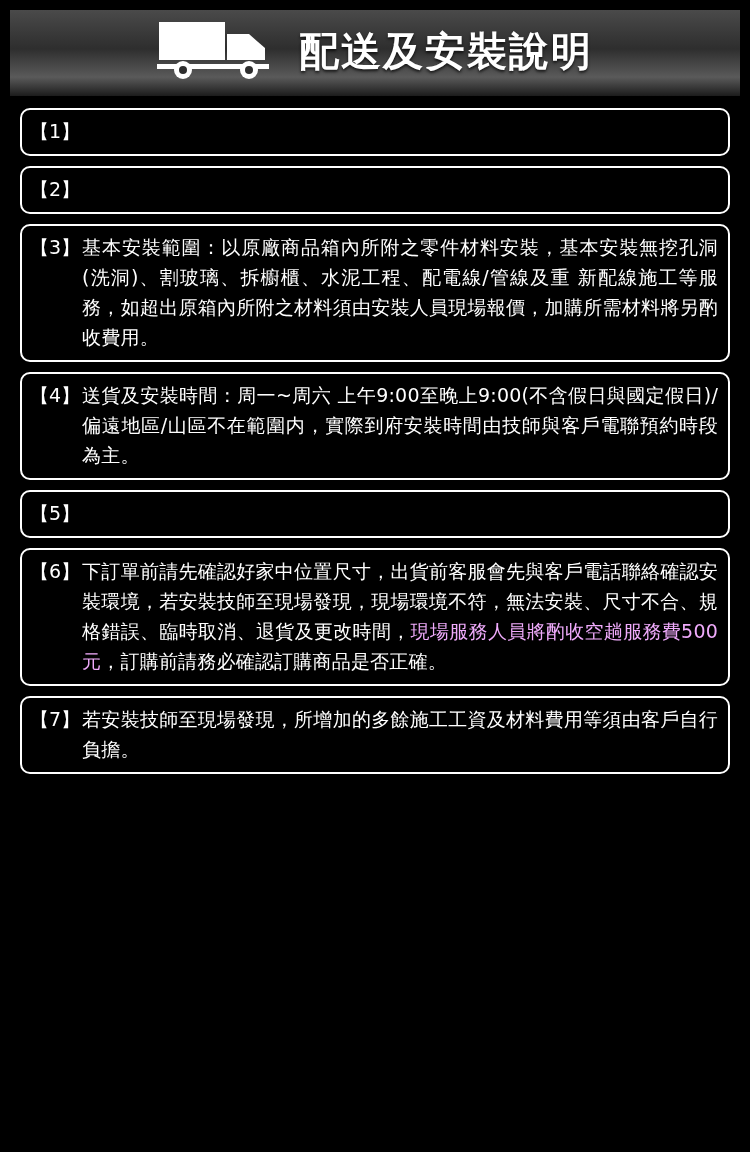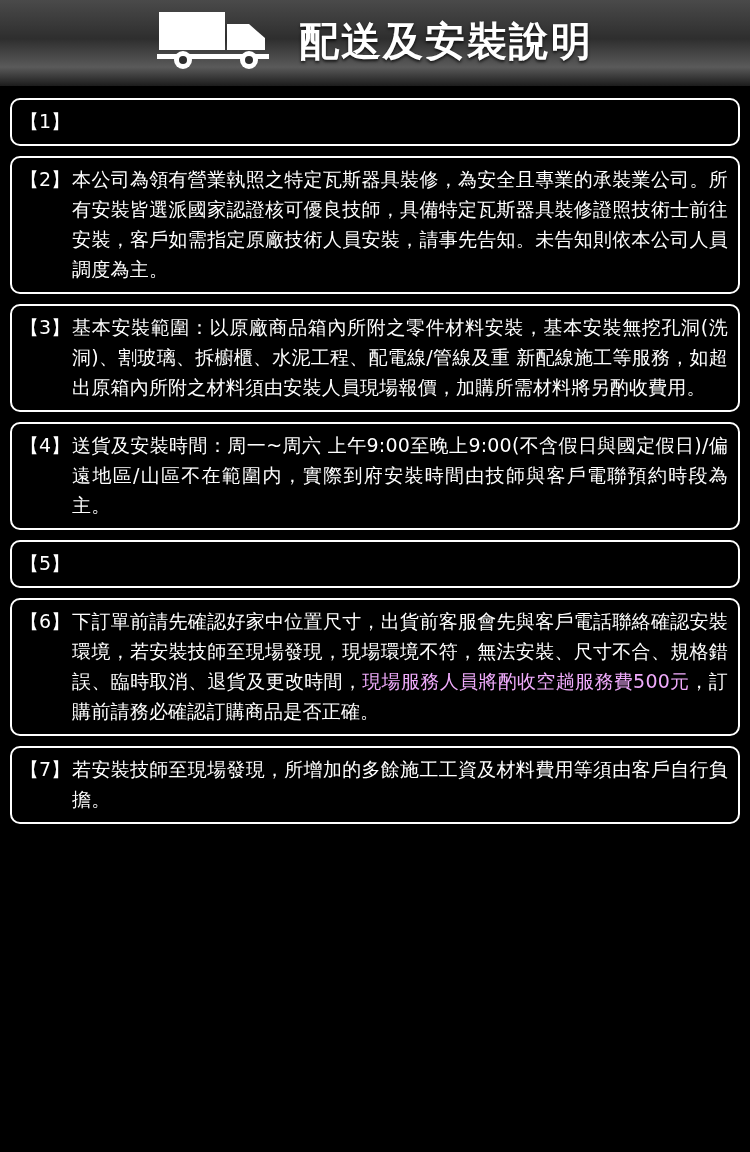--- a/index.html
+++ b/index.html
@@ -13,21 +13,21 @@
     height: 1152px;
     font-family: "DejaVu Sans", "Liberation Sans", sans-serif;
     color: #ffffff;
     overflow: hidden;
   }
   .page {
     position: relative;
     width: 750px;
     height: 1152px;
     background: #000000;
-    padding: 0;
+    padding: 10px;
   }
 
   
   .header {
     position: relative;
     height: 86px;
     background: linear-gradient(180deg, #4a4a4a 0%, #2e2e2e 45%, #5a5a5a 78%, #1c1c1c 100%);
     display: flex;
     align-items: center;
     justify-content: center;
@@ -105,21 +105,20 @@
   </div>
 
   <div class="content">
 
     <div class="item">
       <span class="item-num">【1】</span>
     </div>
 
     <div class="item">
       <span class="item-num">【2】</span>
-      <span class="item-text">本公司為領有營業執照之特定瓦斯器具裝修，為安全且專業的承裝業公司。所有安裝皆選派國家認證核可優良技師，具備特定瓦斯器具裝修證照技術士前往安裝，客戶如需指定原廠技術人員安裝，請事先告知。未告知則依本公司人員調度為主。</span>
     </div>
 
     <div class="item">
       <span class="item-num">【3】</span>
       <span class="item-text">基本安裝範圍：以原廠商品箱內所附之零件材料安裝，基本安裝無挖孔洞(洗洞)、割玻璃、拆櫥櫃、水泥工程、配電線/管線及重 新配線施工等服務，如超出原箱內所附之材料須由安裝人員現場報價，加購所需材料將另酌收費用。</span>
     </div>
 
     <div class="item">
       <span class="item-num">【4】</span>
       <span class="item-text">送貨及安裝時間：周一~周六 上午9:00至晚上9:00(不含假日與國定假日)/偏遠地區/山區不在範圍内，實際到府安裝時間由技師與客戶電聯預約時段為主。</span>

